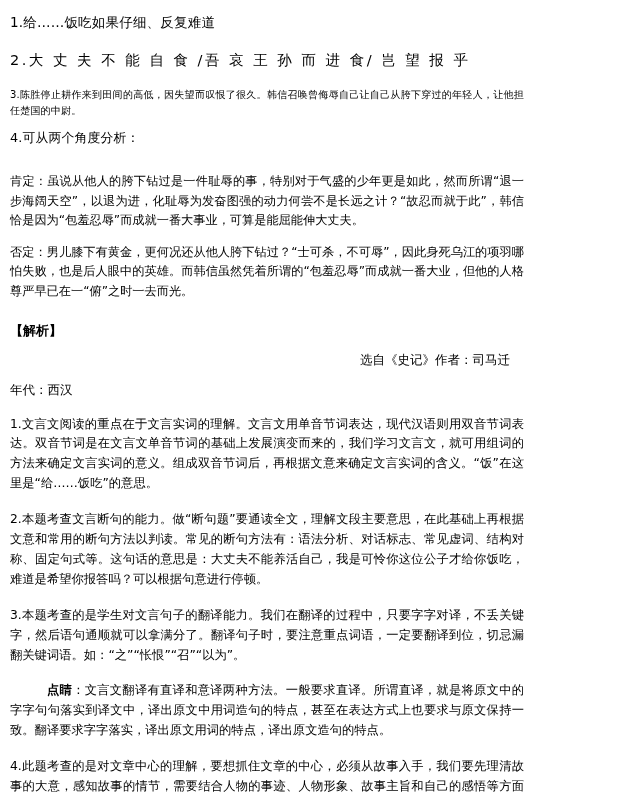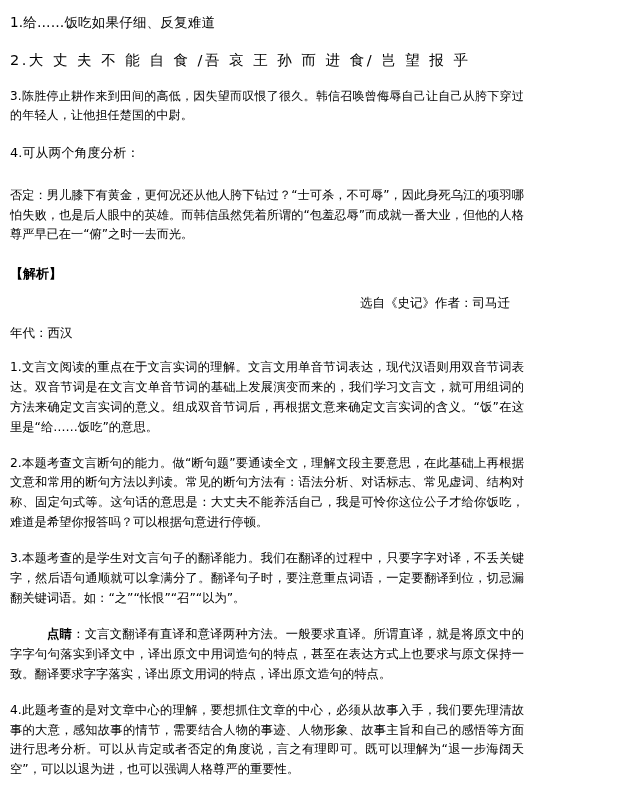--- a/index.html
+++ b/index.html
@@ -28,22 +28,22 @@
   .q1 {
     font-size: 13.5px;
     margin-bottom: 16px;
   }
   .q2 {
     font-size: 14.5px;
     letter-spacing: 2.5px;
     margin-bottom: 16px;
   }
   .q3 {
-    font-size: 12px;
-    margin-bottom: 18px;
+    font-size: 10px;
+    margin-bottom: 10px;
   }
   .q4 {
     font-size: 12.8px;
     margin-bottom: 24px;
   }
   .ans-affirm, .ans-negate {
     font-size: 12.2px;
     line-height: 1.6;
     margin-bottom: 10px;
     text-align: justify;
@@ -92,20 +92,21 @@
 <div class="page">
 
   <p class="block q1">1.给……饭吃如果仔细、反复难道</p>
 
   <p class="block q2">2.大 丈 夫 不 能 自 食 /吾 哀 王 孙 而 进 食/ 岂 望 报 乎</p>
 
   <p class="block q3">3.陈胜停止耕作来到田间的高低，因失望而叹恨了很久。韩信召唤曾侮辱自己让自己从胯下穿过的年轻人，让他担任楚国的中尉。</p>
 
   <p class="block q4">4.可从两个角度分析：</p>
 
+  <p class="ans-affirm"><span>肯定：</span><span>虽说从他人的胯下钻过是一件耻辱的事，特别对于气盛的少年更是如此，然而所谓“退一步海阔天空”，以退为进，化耻辱为发奋图强的动力何尝不是长远之计？“故忍而就于此”，韩信恰是因为“包羞忍辱”而成就一番大事业，可算是能屈能伸大丈夫。</span></p>
 
   <p class="ans-negate"><span>否定：</span><span>男儿膝下有黄金，更何况还从他人胯下钻过？“士可杀，不可辱”，因此身死乌江的项羽哪怕失败，也是后人眼中的英雄。而韩信虽然凭着所谓的“包羞忍辱”而成就一番大业，但他的人格尊严早已在一“俯”之时一去而光。</span></p>
 
   <p class="analysis-head">【解析】</p>
 
   <p class="source-line">选自《史记》作者：司马迁</p>
 
   <p class="era-line">年代：西汉</p>
 
   <p class="para">1.文言文阅读的重点在于文言实词的理解。文言文用单音节词表达，现代汉语则用双音节词表达。双音节词是在文言文单音节词的基础上发展演变而来的，我们学习文言文，就可用组词的方法来确定文言实词的意义。组成双音节词后，再根据文意来确定文言实词的含义。“饭”在这里是“给……饭吃”的意思。</p>

